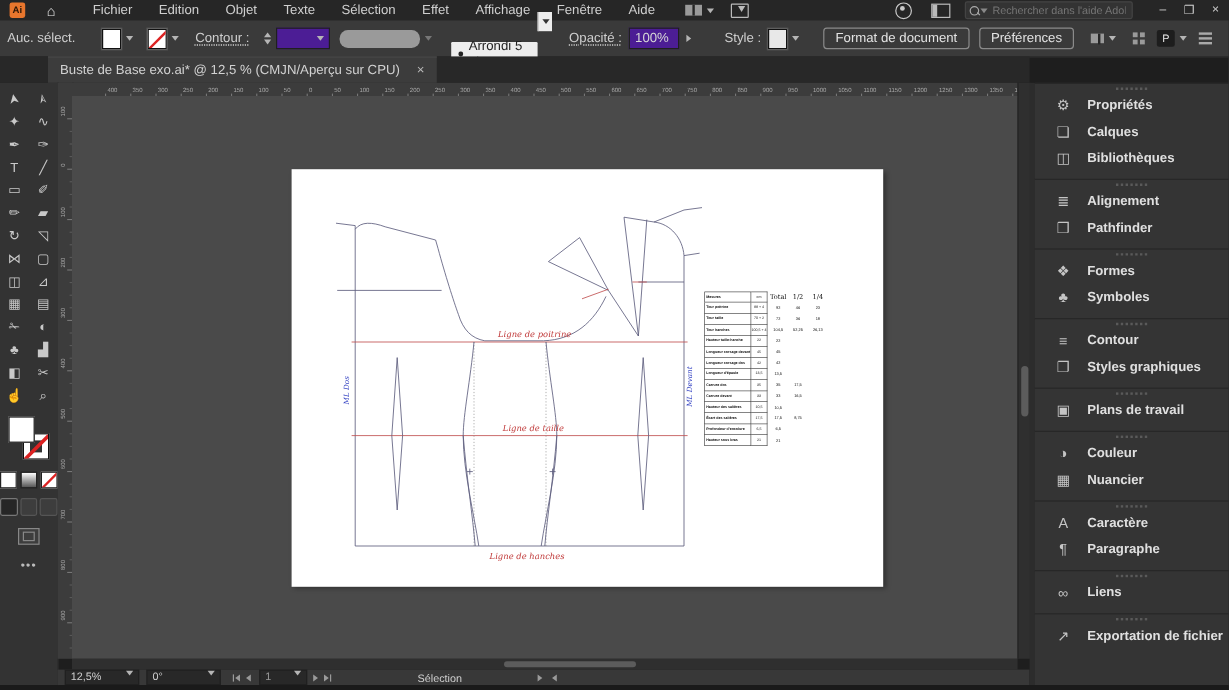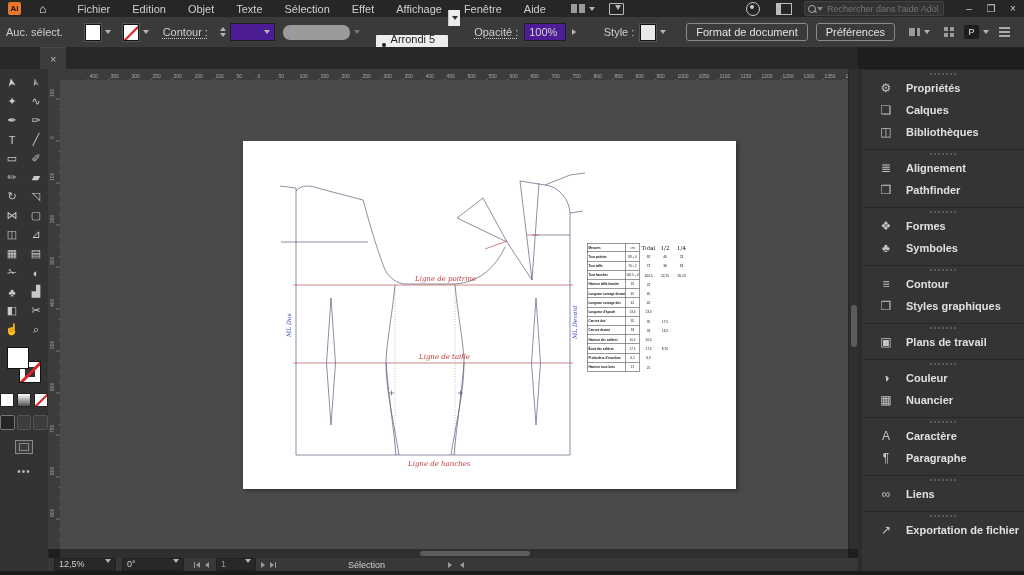--- a/index.html
+++ b/index.html
@@ -223,20 +223,21 @@
       <b></b>
       <b></b>
     </span>
   <span class="ws-icon">P</span>
   <span class="chev"></span>
   <span class="list-glyph"></span>
 </div>
 
 <div id="tabbar">
   <div class="doc-tab">
+    <span>Buste de Base exo.ai* @ 12,5 % (CMJN/Aperçu sur CPU)</span>
     <span class="tab-close">×</span>
   </div>
 </div>
 
 <div id="toolpanel">
   <div class="tool-grid" id="tool-grid">
       <div class="tool">
         <span class="rot">➤</span>
       </div>
       <div class="tool">

